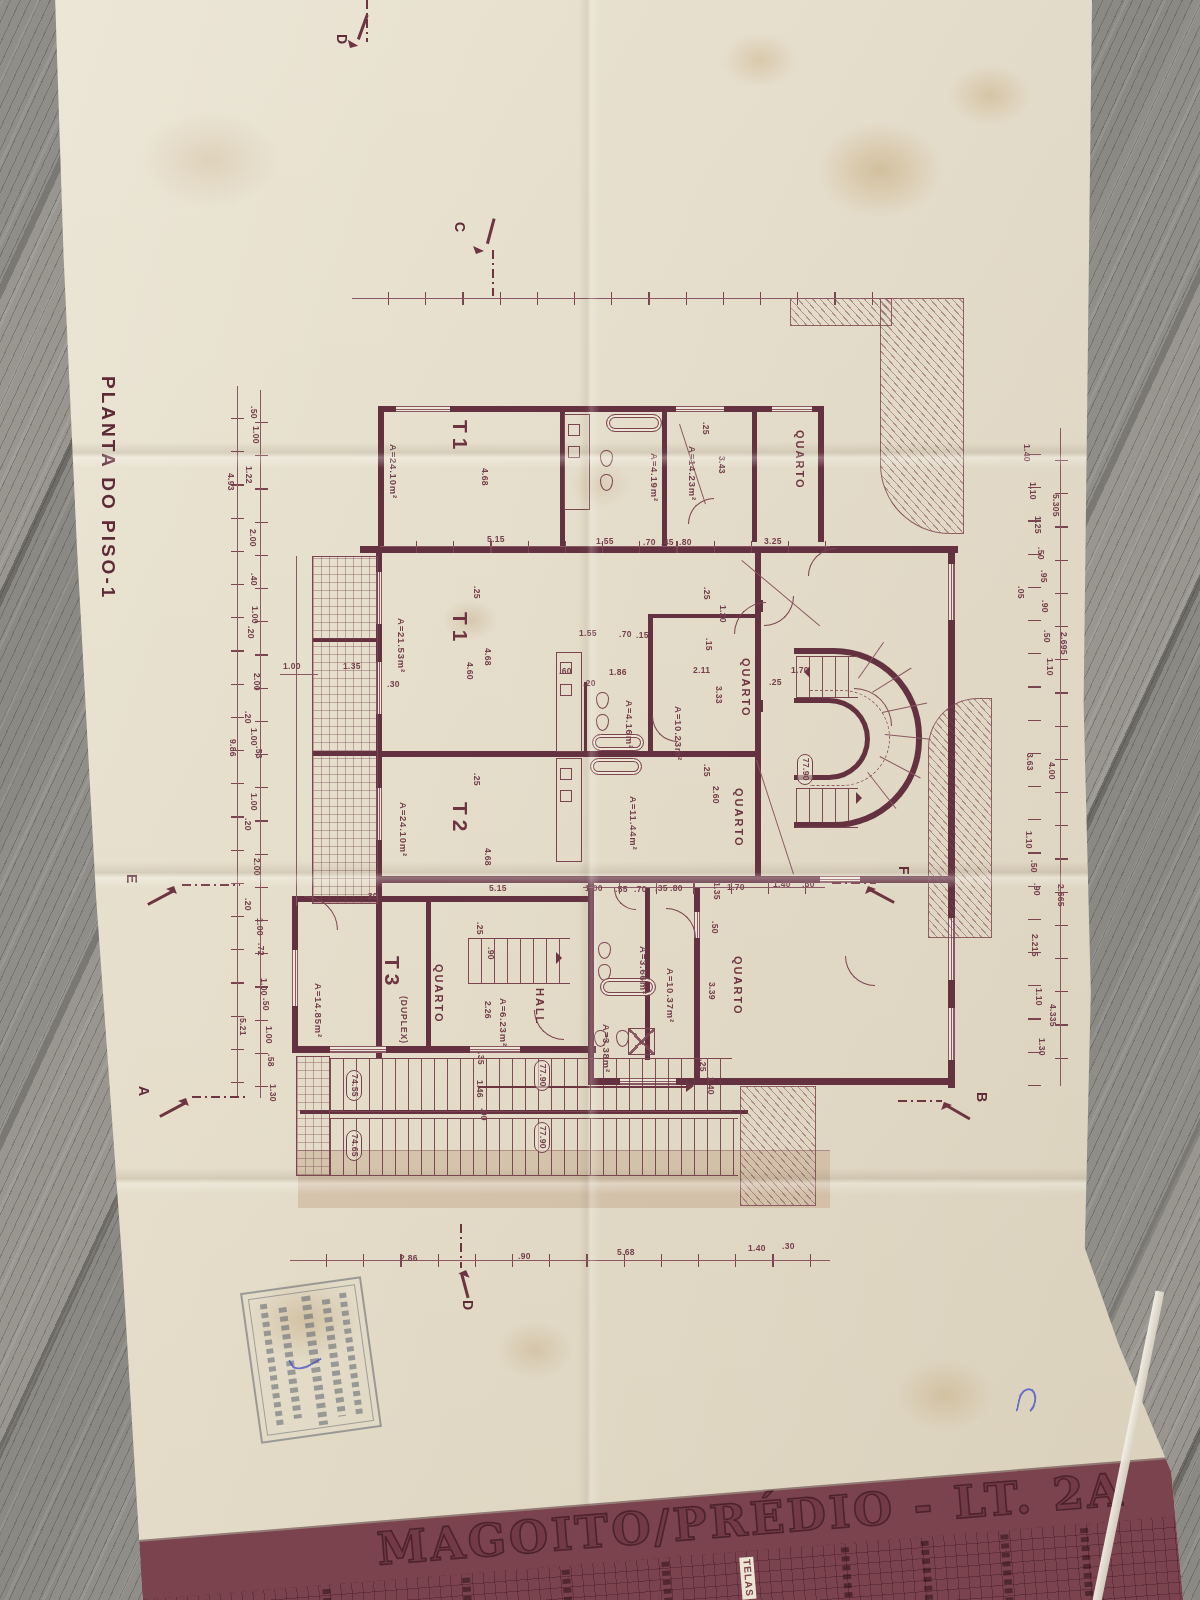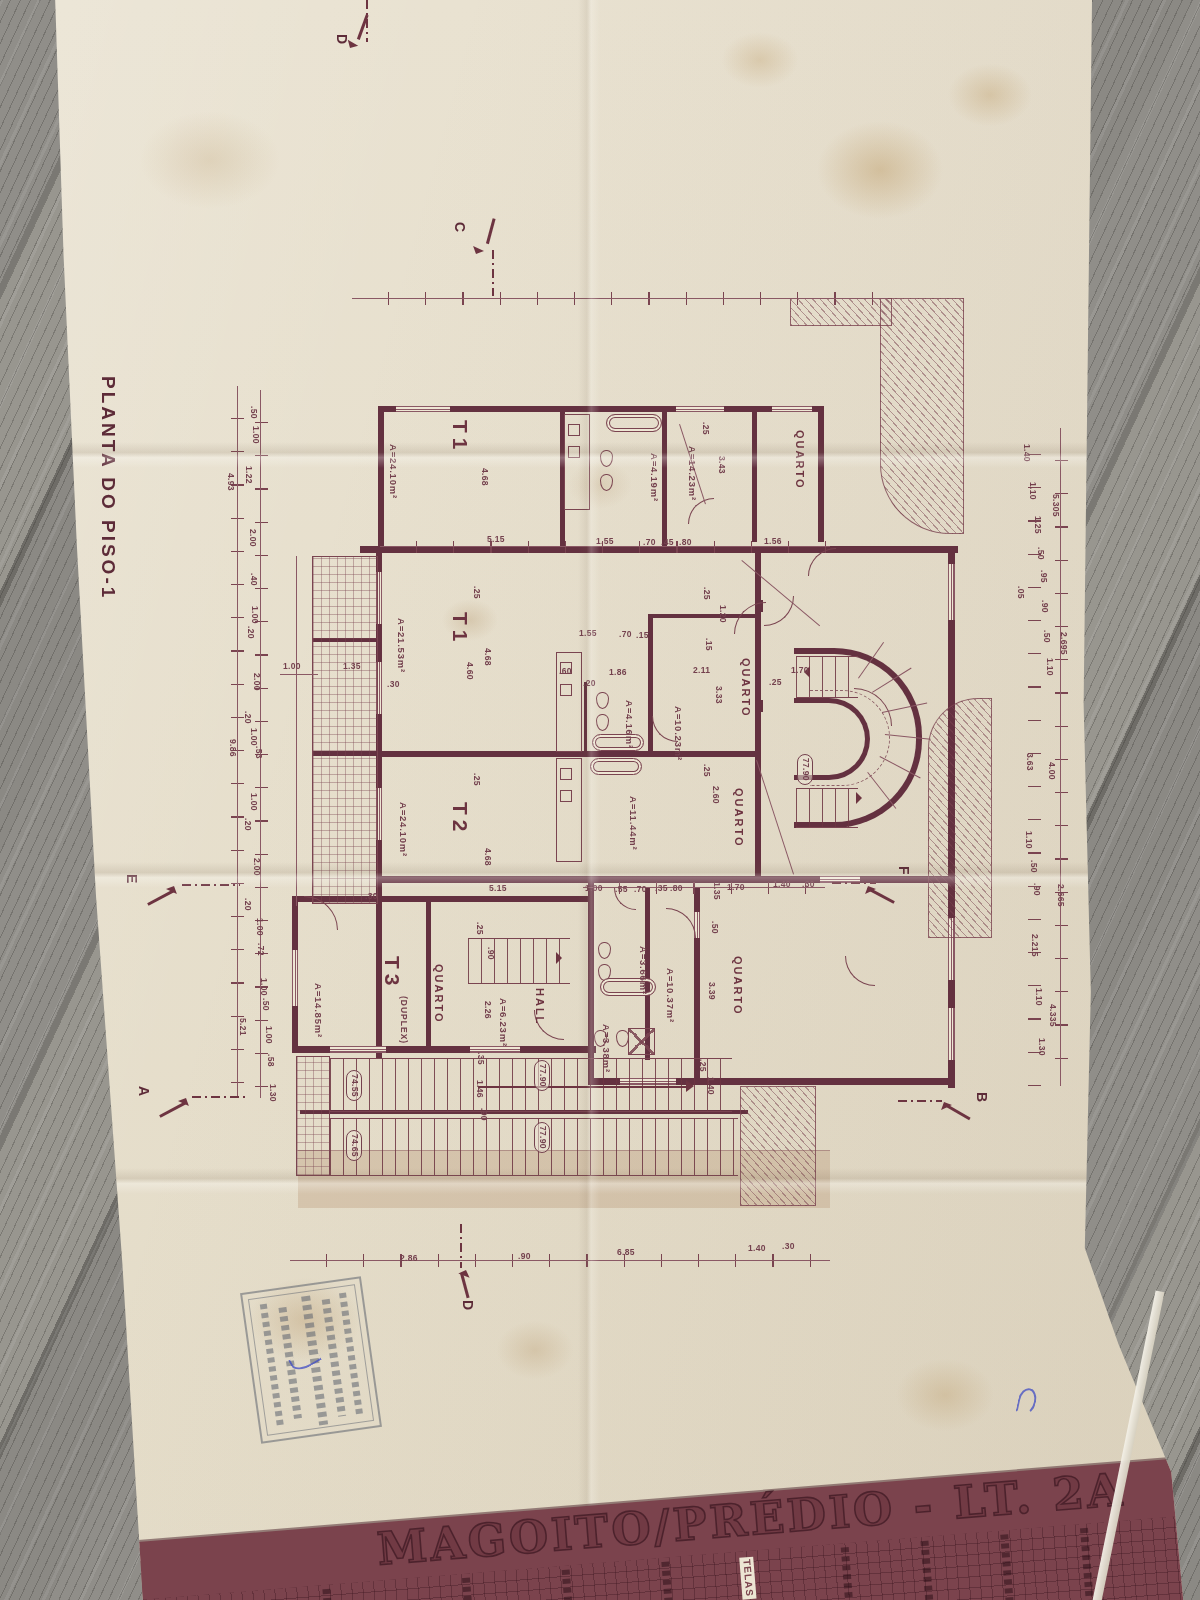--- a/index.html
+++ b/index.html
@@ -242,21 +242,21 @@
 <s class="chh" style="left:352px;top:292px;width:536px;height:13px"></s>
 <s class="chh" style="left:380px;top:541px;width:450px;height:12px"></s>
 <s class="chh" style="left:583px;top:882px;width:242px;height:12px"></s>
 <u style="left:280px;top:674px;width:38px;height:1px"></u>
 
 <i style="left:487px;top:535px">5.15</i>
 <i style="left:596px;top:537px">1.55</i>
 <i style="left:643px;top:538px">.70</i>
 <i style="left:661px;top:538px">.45</i>
 <i style="left:679px;top:538px">.80</i>
-<i style="left:764px;top:537px">1.56</i>
+<i style="left:764px;top:537px">3.25</i>
 <i class="v" style="left:479px;top:468px">4.68</i>
 <i class="v" style="left:716px;top:456px">3.43</i>
 <i class="v" style="left:700px;top:422px">.25</i>
 <i class="v" style="left:471px;top:586px">.25</i>
 <i class="v" style="left:482px;top:648px">4.68</i>
 <i class="v" style="left:464px;top:662px">4.60</i>
 <i style="left:343px;top:662px">1.35</i>
 <i style="left:387px;top:680px">.30</i>
 <i style="left:579px;top:629px">1.55</i>
 <i style="left:619px;top:630px">.70</i>
@@ -291,21 +291,21 @@
 <i class="v" style="left:482px;top:1001px">2.26</i>
 <i class="v" style="left:709px;top:921px">.50</i>
 <i class="v" style="left:706px;top:982px">3.39</i>
 <i class="v" style="left:697px;top:1059px">.25</i>
 <i class="v" style="left:705px;top:1077px">1.40</i>
 <i class="v" style="left:475px;top:1052px">.35</i>
 <i class="v" style="left:474px;top:1080px">1.46</i>
 <i class="v" style="left:478px;top:1108px">.90</i>
 <i style="left:400px;top:1254px">2.86</i>
 <i style="left:518px;top:1252px">.90</i>
-<i style="left:617px;top:1248px">6.85</i>
+<i style="left:617px;top:1248px">5.68</i>
 <i style="left:748px;top:1244px">1.40</i>
 <i style="left:782px;top:1242px">.30</i>
 <i class="v" style="left:1021px;top:444px">1.40</i>
 <i class="v" style="left:1027px;top:482px">1.10</i>
 <i class="v" style="left:1032px;top:516px">1.25</i>
 <i class="v" style="left:1035px;top:547px">.50</i>
 <i class="v" style="left:1038px;top:570px">.95</i>
 <i class="v" style="left:1015px;top:586px">.05</i>
 <i class="v" style="left:1039px;top:600px">.90</i>
 <i class="v" style="left:1041px;top:630px">.50</i>

